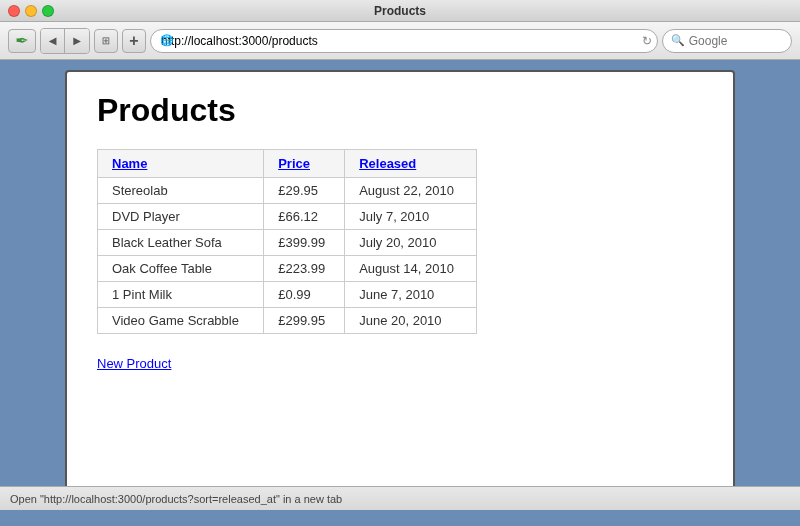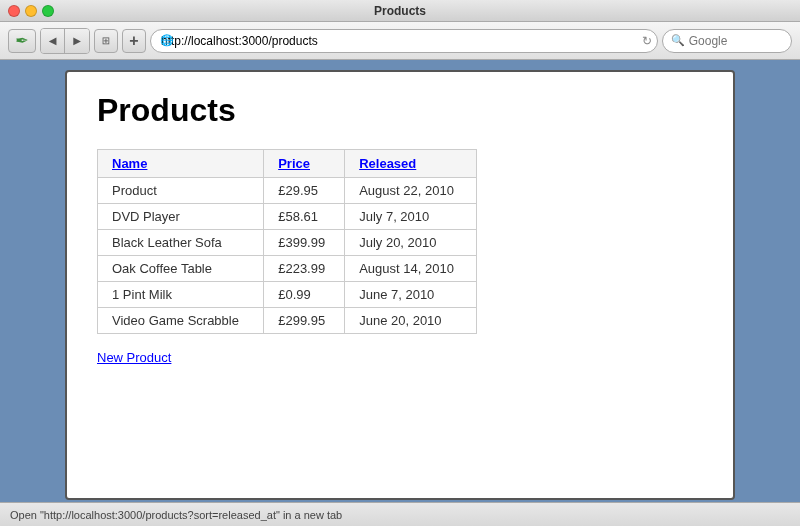--- a/index.html
+++ b/index.html
@@ -224,38 +224,38 @@
     }
 
     td {
       border: 1px solid #ccc;
       padding: 5px 14px;
       color: #333;
     }
 
     .new-product-link {
       display: inline-block;
-      margin-top: 16px;
+      margin-top: 22px;
       color: #00f;
       text-decoration: underline;
       cursor: pointer;
     }
 
     
     .status-bar {
       background: linear-gradient(to bottom, #e8e8e8, #d8d8d8);
       height: 24px;
       border-top: 1px solid #aaa;
       display: flex;
       align-items: center;
       padding: 0 10px;
       font-size: 11px;
       color: #444;
       position: fixed;
-      bottom: 0;
+      bottom: 16px;
       left: 0;
       right: 0;
     }
   </style>
 </head>
 <body>
 
 <div class="title-bar">
   <div class="traffic-lights">
     <div class="traffic-light tl-red"></div>
@@ -312,27 +312,27 @@
           <th>
             <a href="#">Price</a>
           </th>
           <th>
             <a href="#">Released</a>
           </th>
         </tr>
       </thead>
       <tbody id="products-tbody">
       <tr>
-            <td>Product</td>
+            <td>Stereolab</td>
             <td>£29.95</td>
             <td>August 22, 2010</td>
           </tr>
           <tr>
             <td>DVD Player</td>
-            <td>£58.61</td>
+            <td>£66.12</td>
             <td>July 7, 2010</td>
           </tr>
           <tr>
             <td>Black Leather Sofa</td>
             <td>£399.99</td>
             <td>July 20, 2010</td>
           </tr>
           <tr>
             <td>Oak Coffee Table</td>
             <td>£223.99</td>

